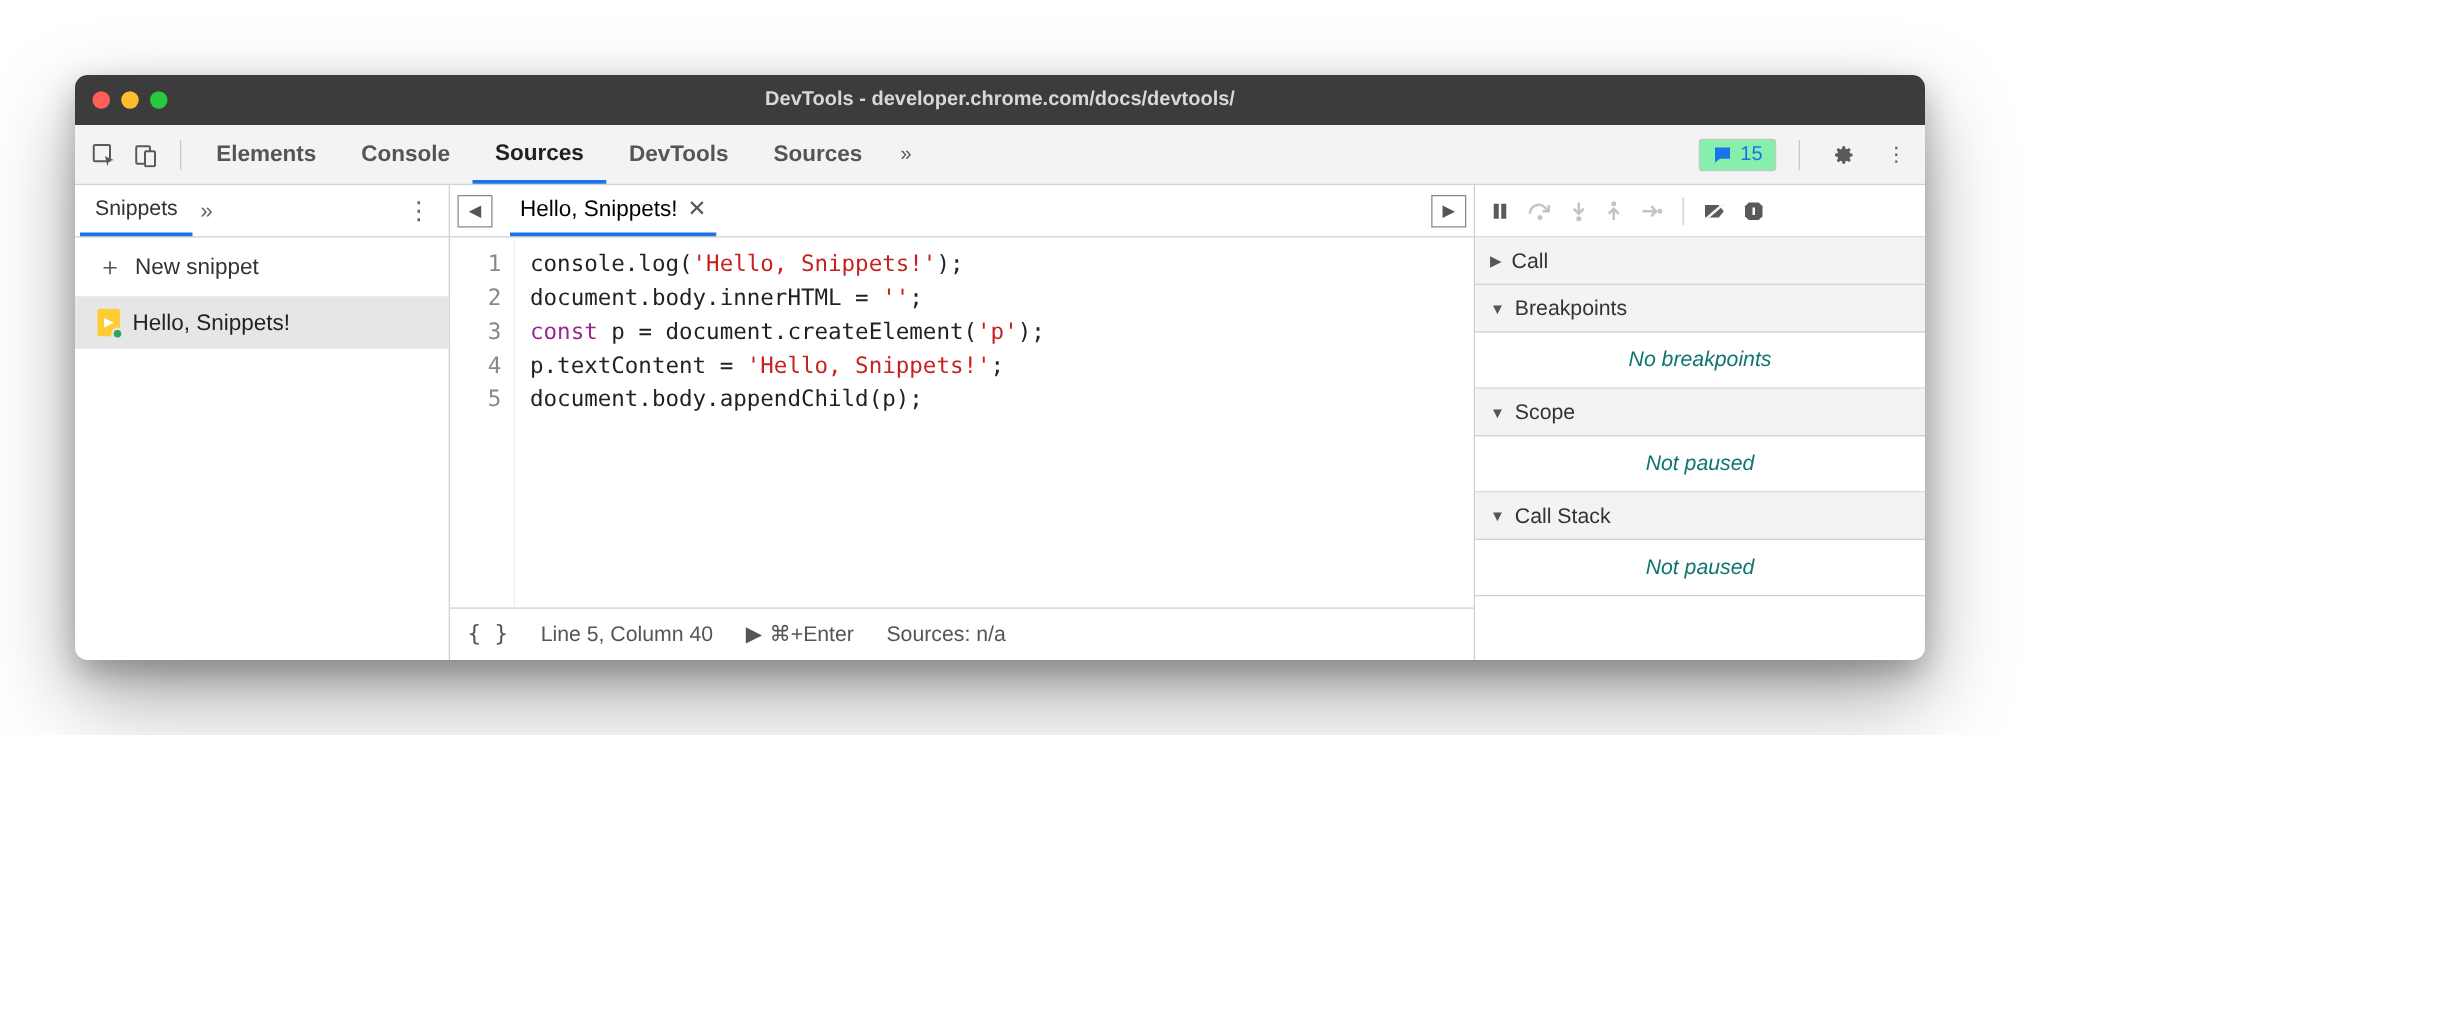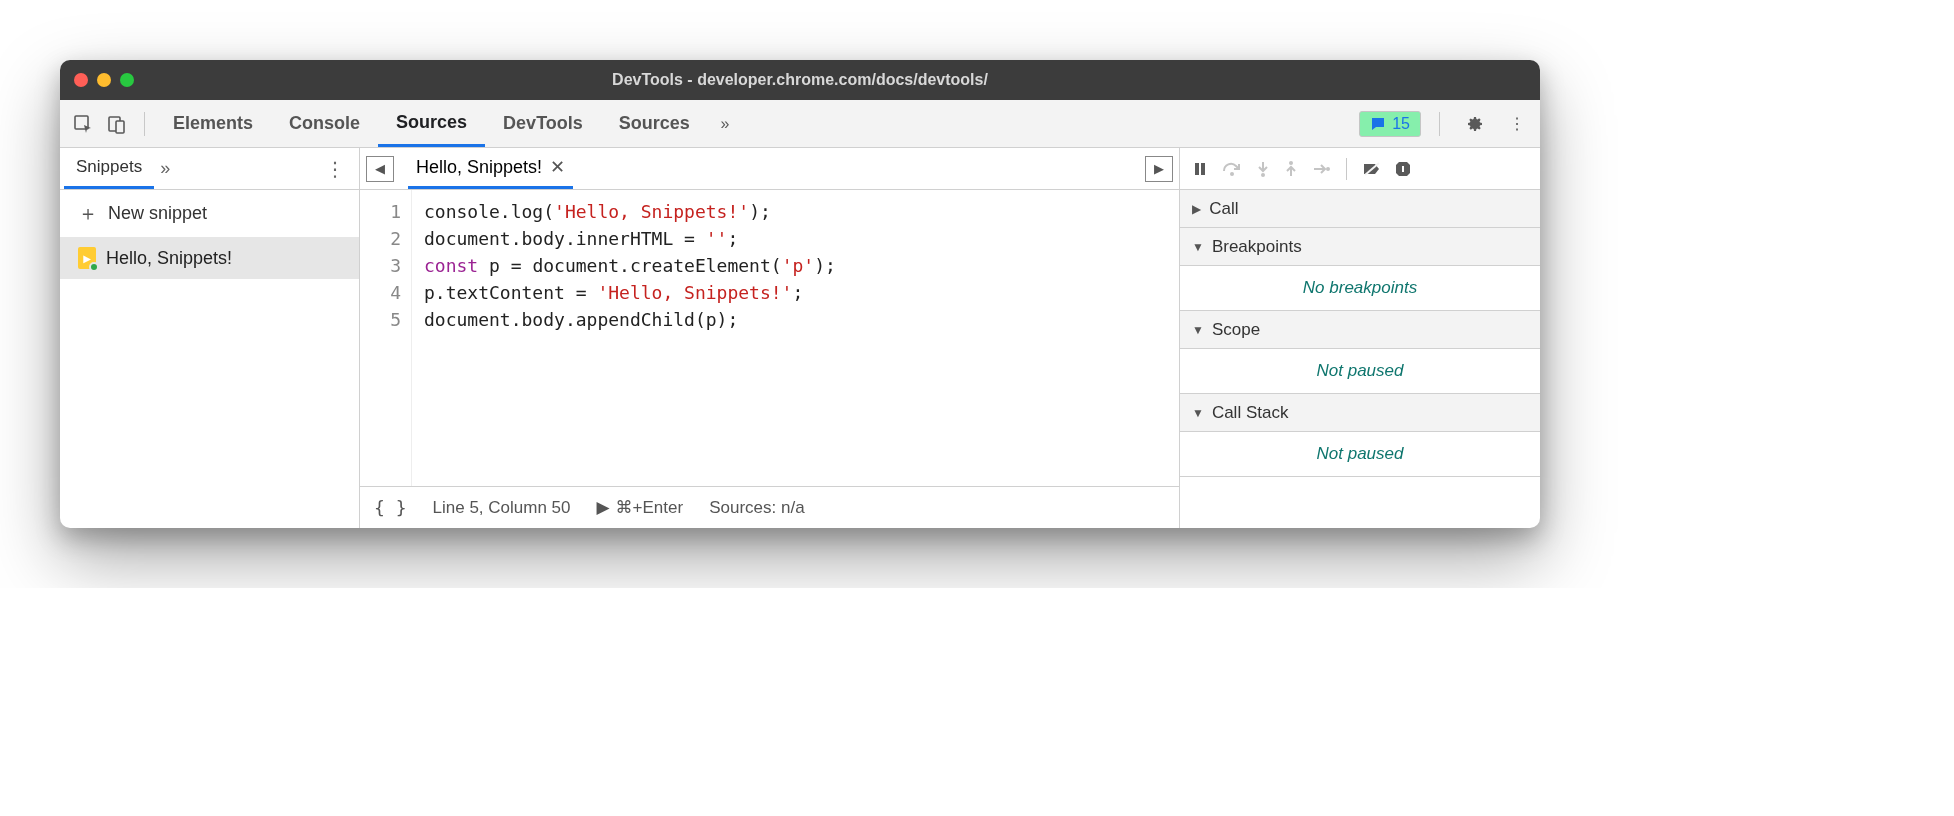--- a/index.html
+++ b/index.html
@@ -206,21 +206,21 @@
           <span class="close">✕</span>
         </div>
         <div class="nav-box nav-right">▶</div>
       </div>
       <div class="editor">
         <div class="gutter" id="gutter">1<br>2<br>3<br>4<br>5<br></div>
         <div class="code" id="code"><div><span>console.log(</span><span class="tok-str">'Hello, Snippets!'</span><span>);</span></div><div><span>document.body.innerHTML = </span><span class="tok-str">''</span><span>;</span></div><div><span class="tok-kw">const </span><span>p = document.createElement(</span><span class="tok-str">'p'</span><span>);</span></div><div><span>p.textContent = </span><span class="tok-str">'Hello, Snippets!'</span><span>;</span></div><div><span>document.body.appendChild(p);</span></div></div>
       </div>
       <div class="mid-footer">
         <span class="braces">{ }</span>
-        <span>Line 5, Column 50</span>
+        <span>Line 5, Column 40</span>
         <span class="run">
           <span>▶</span>
           <span>⌘+Enter</span>
         </span>
         <span>Sources: n/a</span>
       </div>
     </div>
 
     <div class="right-pane">
       <div class="dbg-toolbar">

